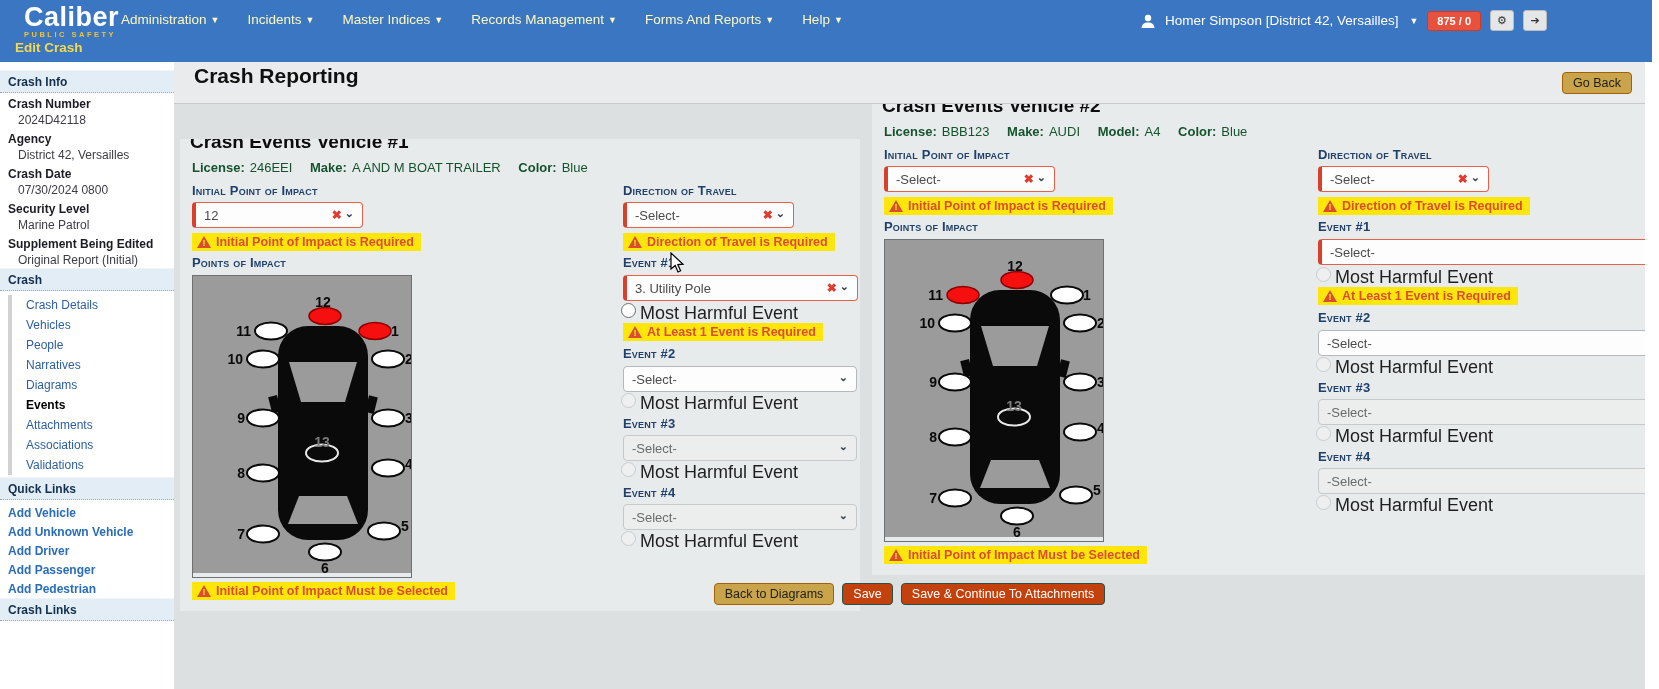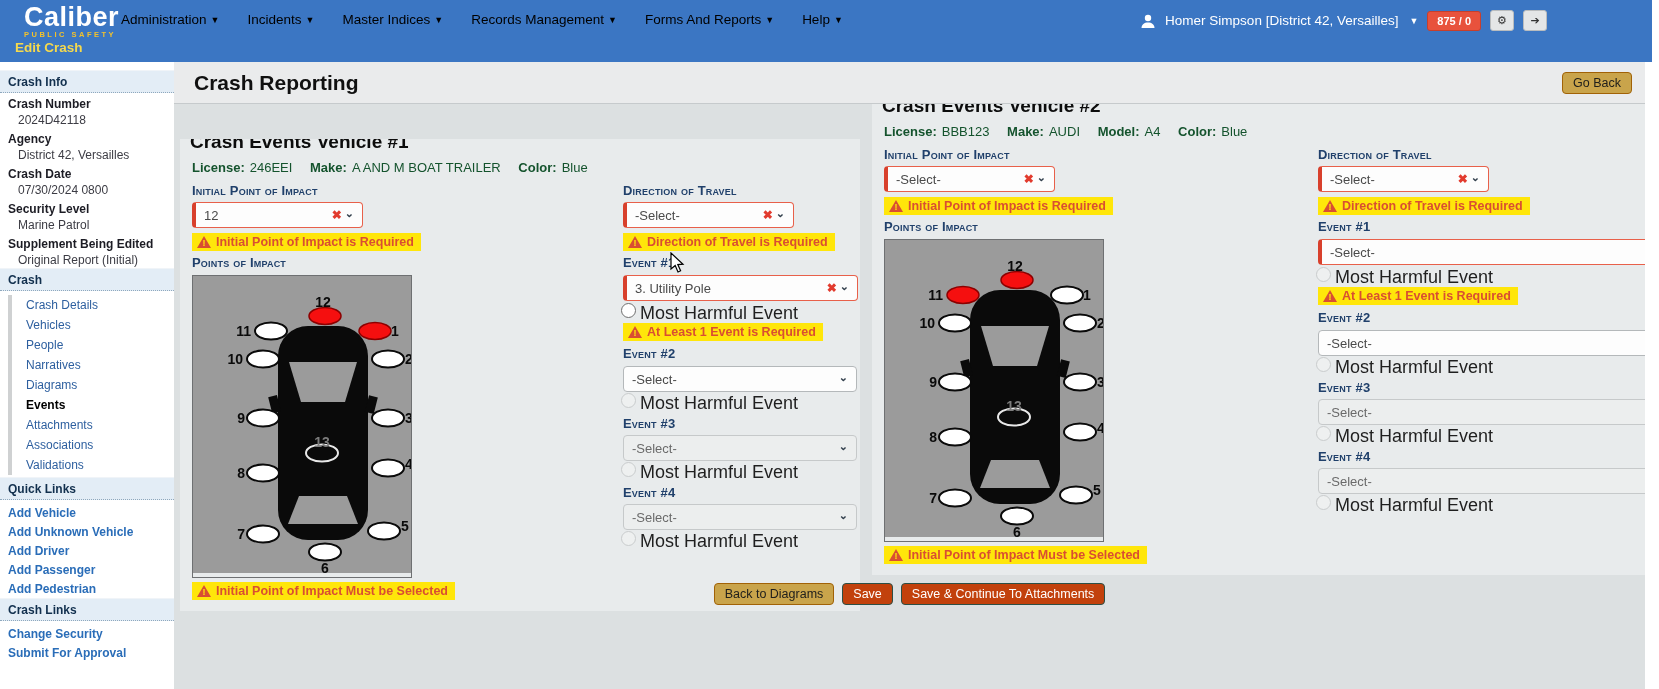--- a/index.html
+++ b/index.html
@@ -4,21 +4,21 @@
 <style>
   html,body{margin:0;padding:0;background:#fff;width:1659px;height:689px;overflow:hidden;
     font-family:"Liberation Sans",sans-serif;-webkit-font-smoothing:antialiased;}
   
   .navbar{position:absolute;left:0;top:0;width:1652px;height:62px;background:#3b76c3;color:#fff;}
   .brand{position:absolute;left:24px;top:4px;}
   .brand-name{font-size:27px;font-weight:bold;letter-spacing:0.5px;color:#fff;line-height:26px;}
   .brand-tag{font-size:7.5px;letter-spacing:2.5px;color:#f3c22c;font-weight:bold;}
   .edit-crash{position:absolute;left:15px;top:40px;color:#f5d94d;font-size:13.5px;font-weight:bold;}
   .nav-menus{position:absolute;left:121px;top:12px;display:flex;gap:28px;}
-  .nav-item{font-size:13.5px;color:#000000;cursor:pointer;white-space:nowrap;}
+  .nav-item{font-size:13.5px;color:#fef9c3;cursor:pointer;white-space:nowrap;}
   .nav-item .caret{font-size:9px;position:relative;top:-1px;margin-left:4px;}
   .nav-right{position:absolute;right:105px;top:10px;display:flex;align-items:center;gap:9px;}
   .user-icon svg{display:block;}
   .user-name{font-size:13.5px;color:#fff;white-space:nowrap;}
   .user-caret{font-size:9px;color:#fff;margin-left:2px;}
   .badge{background:#e8523c;color:#fff;font-size:11px;font-weight:bold;border-radius:3px;
     padding:3px 9px;border:1px solid #c73f2c;}
   .sq-btn{width:22px;height:19px;background:#e4e6e7;border:1px solid #b9bcbe;border-radius:3px;
     color:#333;font-size:11px;display:flex;align-items:center;justify-content:center;cursor:pointer;}
   
@@ -30,21 +30,21 @@
   .sb-field .lbl{font-weight:bold;color:#1c1c24;padding-top:2px;}
   .sb-field .val{color:#3c3c44;padding:2px 0 1px 10px;}
   .sb-navwrap{border-left:4px solid #cfd1d2;margin:4px 0 2px 8px;}
   .sb-navitem{color:#2d5f9f;padding:3px 0 3px 14px;cursor:pointer;}
   .sb-navitem.active{color:#000;font-weight:bold;}
   .sb-link{color:#2a6db8;font-weight:bold;padding:3px 0 2px 8px;cursor:pointer;}
   
   .main{position:absolute;left:174px;top:62px;width:1471px;height:627px;background:#dce0e1;}
   .page-header{position:absolute;left:0;top:0;width:100%;height:41px;background:#eaebec;
     border-bottom:1px solid #c6cacc;z-index:5;}
-  .page-title{position:absolute;left:20px;top:9px;font-size:21px;font-weight:bold;color:#101010;}
+  .page-title{position:absolute;left:20px;top:2px;font-size:21px;font-weight:bold;color:#101010;}
   .btn-tan{background:#c9a44b;border:1px solid #a16207;border-radius:4px;color:#21201c;
     font-size:12.5px;padding:3px 10px;cursor:pointer;font-family:inherit;}
   .btn-teal{background:#c2410c;border:1px solid #2c4f45;border-radius:4px;color:#fff;
     font-size:12.5px;padding:3px 10px;cursor:pointer;font-family:inherit;}
   .go-back{position:absolute;right:13px;top:10px;}
   .card{position:absolute;top:41px;height:472px;background:#e8ebec;overflow:hidden;}
   .card1{left:6px;width:680px;margin-top:36px;}
   .card2{left:698px;width:773px;}
   .vh-title{position:absolute;top:-8px;left:10px;font-size:19px;font-weight:bold;color:#0c0c0c;}
   .vh-info{position:absolute;top:21px;left:12px;font-size:13px;color:#14532d;white-space:nowrap;}
@@ -144,24 +144,20 @@
   </div>
   <div class="sb-header">Quick Links</div>
   <div style="padding-top:3px">
     <div class="sb-link">Add Vehicle</div>
     <div class="sb-link">Add Unknown Vehicle</div>
     <div class="sb-link">Add Driver</div>
     <div class="sb-link">Add Passenger</div>
     <div class="sb-link">Add Pedestrian</div>
   </div>
   <div class="sb-header">Crash Links</div>
-  <div style="padding-top:3px">
-    <div class="sb-link">Change Security</div>
-    <div class="sb-link">Submit For Approval</div>
-  </div>
 </div>
 
 <div class="main">
 
   <div class="card card1">
     <div class="vh-title">Crash Events Vehicle #1</div>
     <div class="vh-info">
       <b>License:</b><span class="v">246EEI</span>
       <b>Make:</b><span class="v">A AND M BOAT TRAILER</span>
       <b>Color:</b><span class="v">Blue</span>

